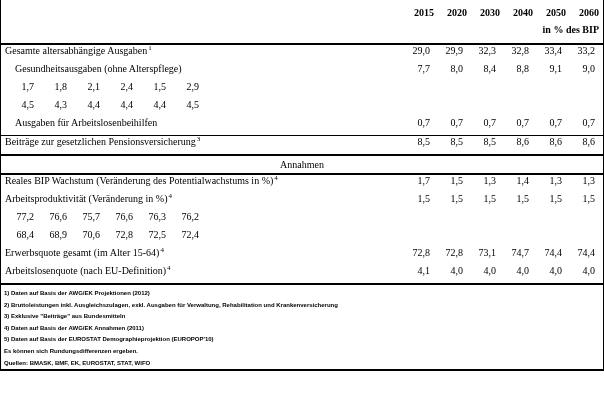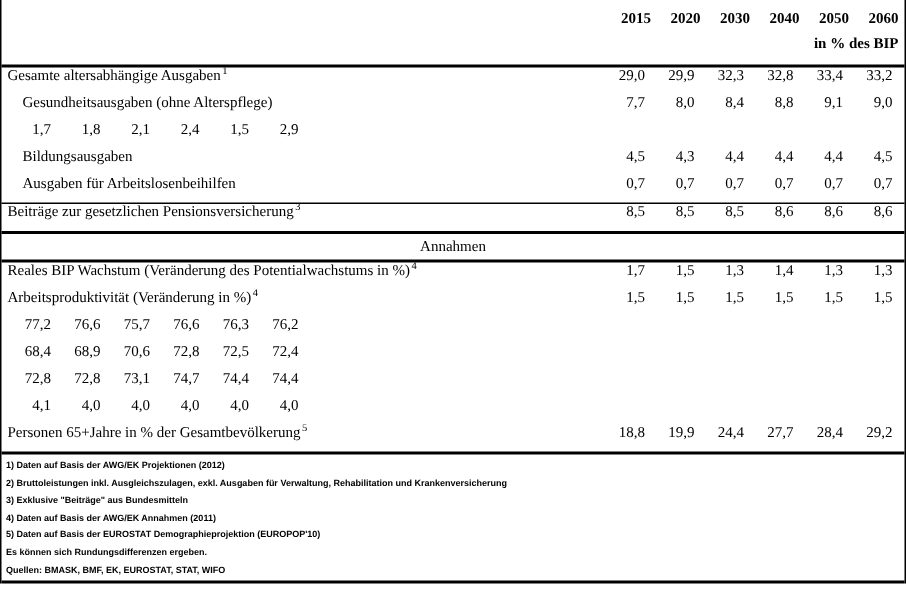--- a/index.html
+++ b/index.html
@@ -80,21 +80,20 @@
         </div>
         <div class="trow">
           <div class="tval">1,7</div>
           <div class="tval">1,8</div>
           <div class="tval">2,1</div>
           <div class="tval">2,4</div>
           <div class="tval">1,5</div>
           <div class="tval">2,9</div>
         </div>
         <div class="trow">
-          <div class="tlabel indent"><span>Bildungsausgaben</span></div>
           <div class="tval">4,5</div>
           <div class="tval">4,3</div>
           <div class="tval">4,4</div>
           <div class="tval">4,4</div>
           <div class="tval">4,4</div>
           <div class="tval">4,5</div>
         </div>
         <div class="trow">
           <div class="tlabel indent"><span>Ausgaben für Arbeitslosenbeihilfen</span></div>
           <div class="tval">0,7</div>
@@ -157,43 +156,36 @@
         </div>
         <div class="trow">
           <div class="tval">68,4</div>
           <div class="tval">68,9</div>
           <div class="tval">70,6</div>
           <div class="tval">72,8</div>
           <div class="tval">72,5</div>
           <div class="tval">72,4</div>
         </div>
         <div class="trow">
+          <div class="tlabel"><span>Erwerbsquote gesamt (im Alter 15-64)</span><sup>4</sup></div>
           <div class="tval">72,8</div>
           <div class="tval">72,8</div>
           <div class="tval">73,1</div>
           <div class="tval">74,7</div>
           <div class="tval">74,4</div>
           <div class="tval">74,4</div>
         </div>
         <div class="trow">
+          <div class="tlabel"><span>Arbeitslosenquote (nach EU-Definition)</span><sup>4</sup></div>
           <div class="tval">4,1</div>
           <div class="tval">4,0</div>
           <div class="tval">4,0</div>
           <div class="tval">4,0</div>
           <div class="tval">4,0</div>
           <div class="tval">4,0</div>
-        </div>
-        <div class="trow">
-          <div class="tlabel"><span>Personen 65+Jahre in % der Gesamtbevölkerung</span><sup>5</sup></div>
-          <div class="tval">18,8</div>
-          <div class="tval">19,9</div>
-          <div class="tval">24,4</div>
-          <div class="tval">27,7</div>
-          <div class="tval">28,4</div>
-          <div class="tval">29,2</div>
         </div>
       </div>
 
     <div class="hline thick"></div>
 
     <div class="footnotes" id="footnotes">
         <div>1) Daten auf Basis der AWG/EK Projektionen (2012)</div>
         <div>2) Bruttoleistungen inkl. Ausgleichszulagen, exkl. Ausgaben für Verwaltung, Rehabilitation und Krankenversicherung</div>
         <div>3) Exklusive "Beiträge" aus Bundesmitteln</div>
         <div>4) Daten auf Basis der AWG/EK Annahmen (2011)</div>

